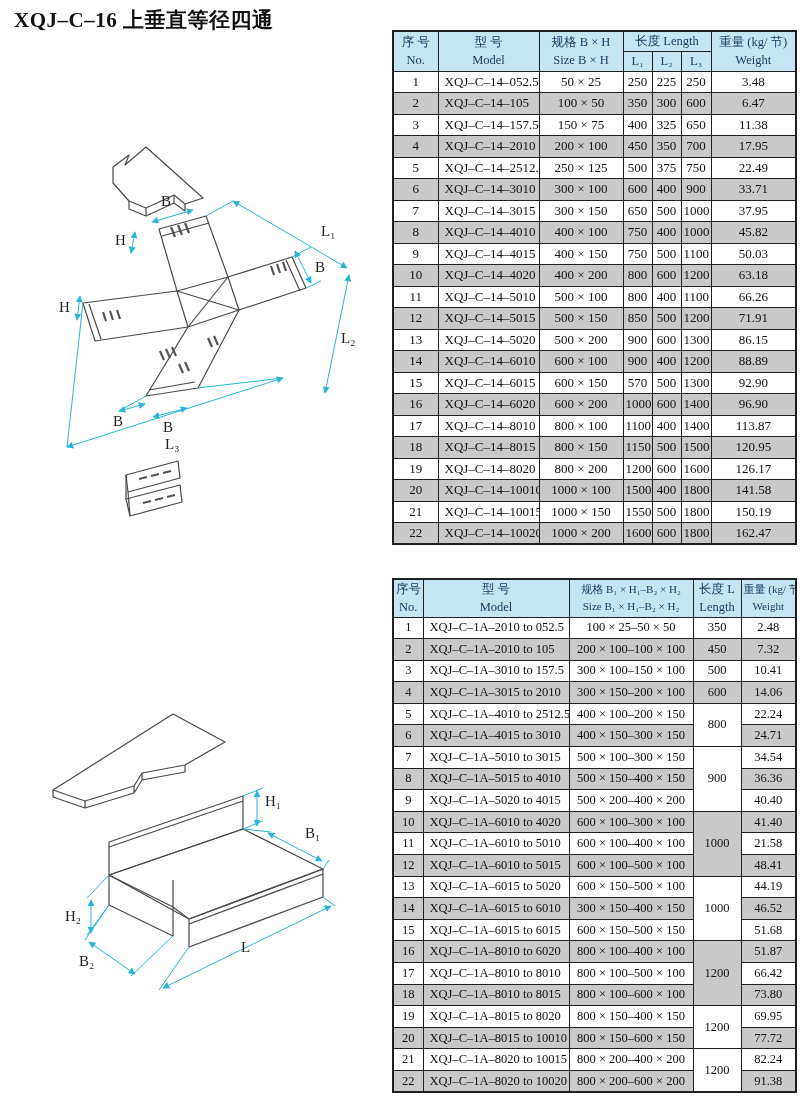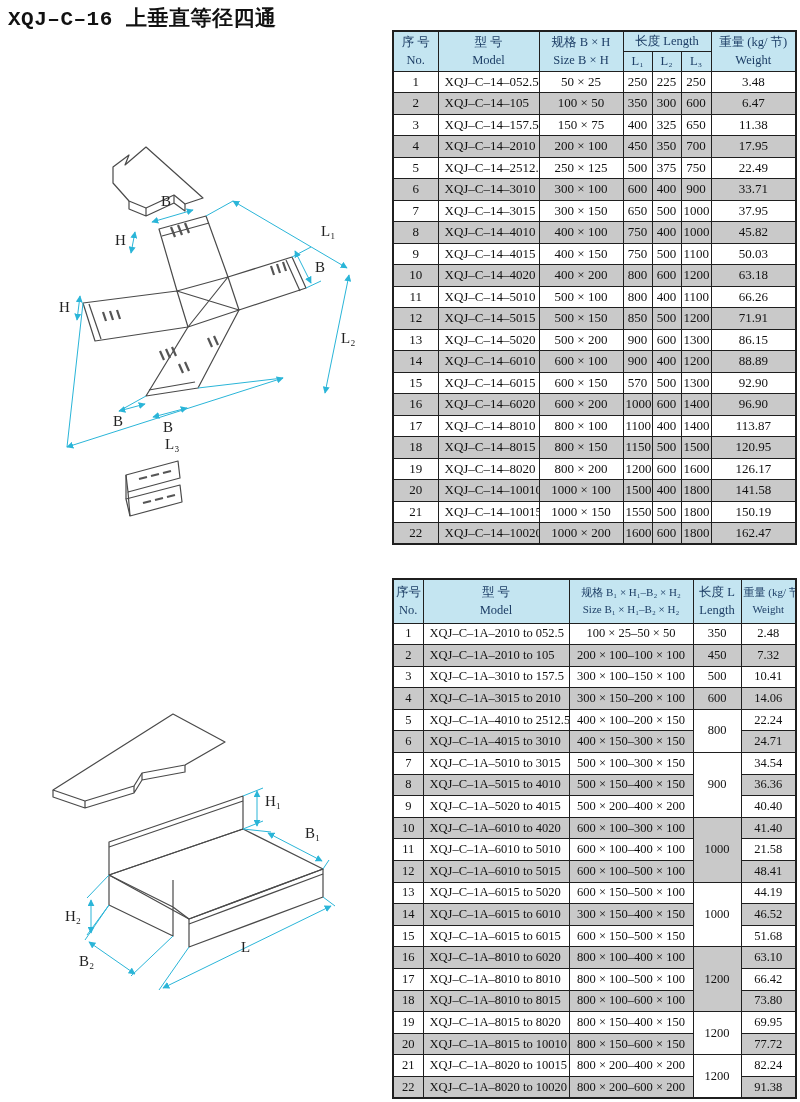--- a/index.html
+++ b/index.html
@@ -1,21 +1,21 @@
 <!DOCTYPE html>
 <html style="--header-bg: #c4e5f1; --header-text: #1d3e66; --row-alt: #c9c9c9; --table-border: #1f1f1f; --dim-line: #2ab5d8; --part-line: #4a4a4a;"><head>
 <meta charset="utf-8">
 <style>
   html,body{margin:0;padding:0;}
   body{
     width:800px;height:1102px;position:relative;background:#fff;
     font-family:"Liberation Serif","DejaVu Serif",serif;color:#111;
     overflow:hidden;
   }
-  .section-title{position:absolute;left:8px;font-family:Liberation Mono, monospace;}
+  .section-title{position:absolute;left:14px;}
   .title-zh{font-size:21px;font-weight:bold;letter-spacing:.5px;line-height:1.15;}
   .title-en{font-size:15px;line-height:1.3;color:#1a1a1a;}
 
   table.spec{
     position:absolute;border-collapse:collapse;table-layout:fixed;
     background:#fff;border:2px solid var(--table-border,#1f1f1f);
   }
   table.spec th,table.spec td{
     border:1px solid var(--table-border,#1f1f1f);
     text-align:center;vertical-align:middle;
@@ -31,21 +31,21 @@
   .hen{font-size:12.5px;line-height:1.45;}
   .hzh-sm{font-size:11px;line-height:1.6;}
   .hen-sm{font-size:11px;line-height:1.6;}
 
   #t1{left:392px;top:30px;width:403px;}
   #t1 thead tr{height:20px;}
   #t1 tbody tr{height:21.5px;}
   #t1 tbody td{font-size:13px;}
 
   #t2{left:392px;top:578px;width:403px;}
-  #t2 thead tr{height:44px;}
+  #t2 thead tr{height:38px;}
   #t2 tbody tr{height:21.6px;}
   #t2 tbody td{font-size:12.5px;}
 
   table.spec tbody tr.alt td{background:var(--row-alt,#c9c9c9);}
   table.spec tbody td.merged{background:#fff;}
   table.spec tbody td.model{text-align:left;padding-left:6px;margin-left:20px;}
 
   .diagram{position:absolute;}
   .part{fill:none;stroke:var(--part-line,#4a4a4a);stroke-width:1.2;stroke-linejoin:round;}
   .slot{fill:none;stroke:#555;stroke-width:2.2;}
@@ -540,21 +540,21 @@
         <td>15</td>
         <td class="model">XQJ–C–1A–6015 to 6015</td>
         <td>600 × 150–500 × 150</td>
         <td>51.68</td>
       </tr>
       <tr class="alt">
         <td>16</td>
         <td class="model">XQJ–C–1A–8010 to 6020</td>
         <td>800 × 100–400 × 100</td>
         <td rowspan="3" class="merged">1200</td>
-        <td>63.10</td>
+        <td>51.87</td>
       </tr>
       <tr>
         <td>17</td>
         <td class="model">XQJ–C–1A–8010 to 8010</td>
         <td>800 × 100–500 × 100</td>
         <td>66.42</td>
       </tr>
       <tr class="alt">
         <td>18</td>
         <td class="model">XQJ–C–1A–8010 to 8015</td>

